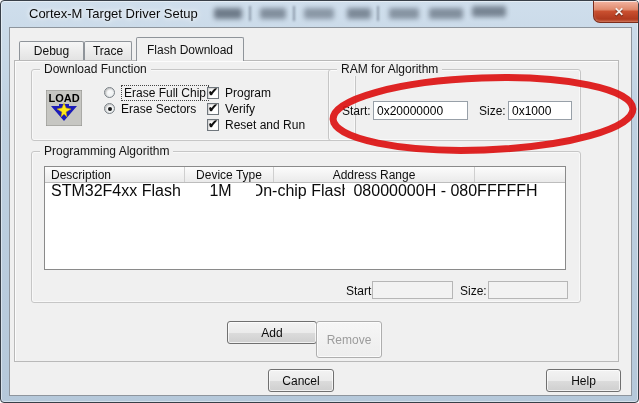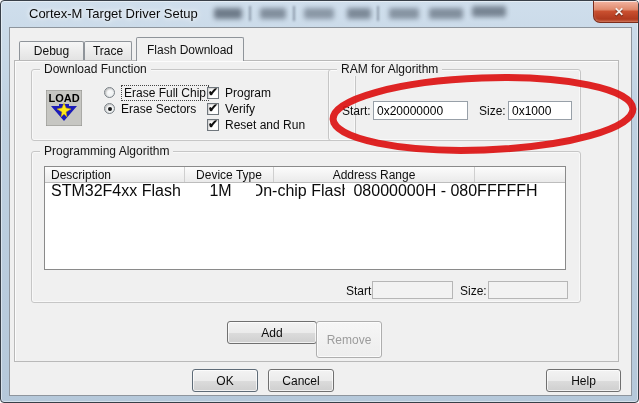--- a/index.html
+++ b/index.html
@@ -192,23 +192,20 @@
     <input class="edit disabled" style="left: 456px; top: 129px; width: 80px; height: 18px;" disabled="">
   </div>
 
   <div class="btn" style="left:218px;top:320px;width:90px;height:23px;margin-left:8px;">
     <span>Add</span>
   </div>
   <div class="btn disabled" style="left:315px;top:320px;width:66px;height:37px;">
     <span>Remove</span>
   </div>
 
-  <div class="btn" style="left:191px;top:368px;width:66px;height:23px;border-color:#5e6b77;">
-    <span>OK</span>
-  </div>
   <div class="btn" style="left:267px;top:368px;width:66px;height:23px;">
     <span>Cancel</span>
   </div>
   <div class="btn" style="left:545px;top:368px;width:75px;height:23px;">
     <span>Help</span>
   </div>
 
   <svg class="annot" width="639" height="403" viewBox="0 0 639 403">
     <ellipse cx="482" cy="113" rx="150" ry="36" fill="none" stroke="#dd1414" stroke-width="7" stroke-linecap="round" opacity="0.93" transform="rotate(-2 482 113)"></ellipse>
   </svg>

